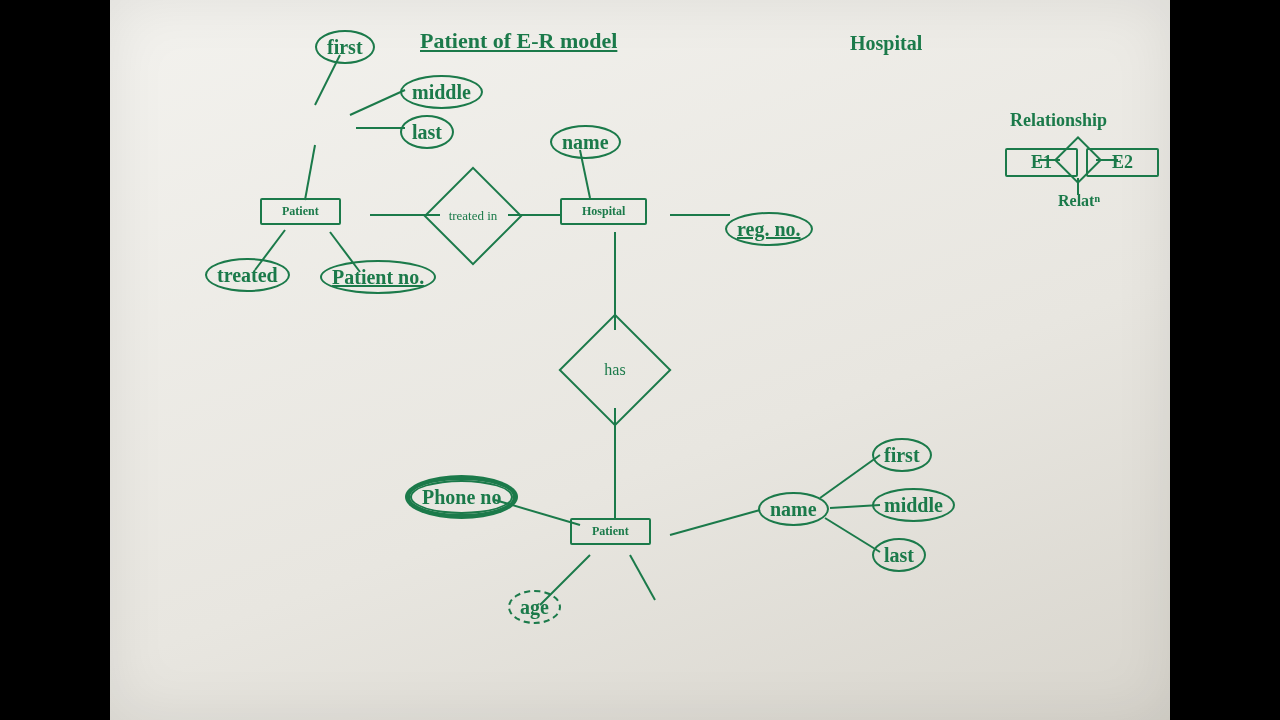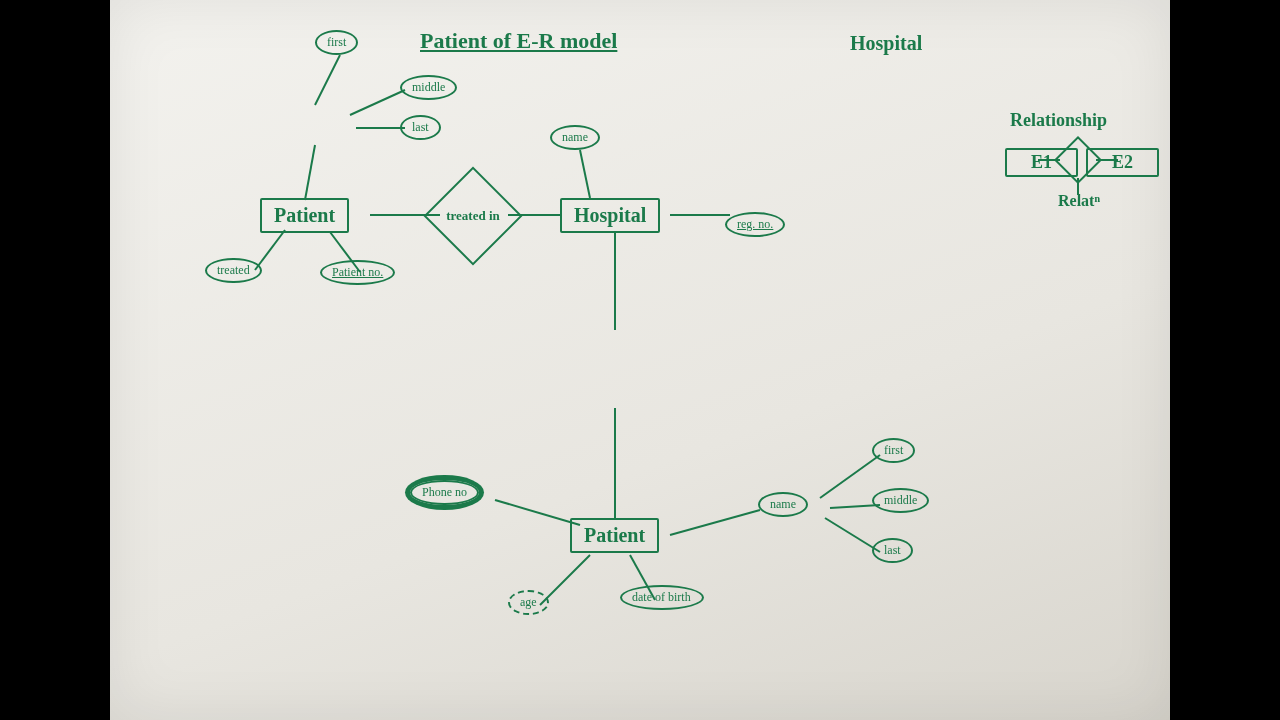--- a/index.html
+++ b/index.html
@@ -31,36 +31,36 @@
   }
   .small {
     font-size: 16px;
   }
   
   .entity {
     position: absolute;
     border: 2px solid #1b7a4a;
     background: transparent;
     color: #1b7a4a;
-    padding: 4px 12px;
-    font-size: 20px;
+    padding: 4px 20px;
+    font-size: 12px;
     font-weight: 700;
     text-align: center;
     border-radius: 2px;
   }
   .entity.sm { font-size: 18px; padding: 2px 24px; }
   .attr {
     position: absolute;
     border: 2px solid #1b7a4a;
     color: #1b7a4a;
     border-radius: 50%;
     padding: 4px 10px;
-    font-size: 12px;
-    font-weight: 400;
-    text-align: left;
+    font-size: 20px;
+    font-weight: 700;
+    text-align: center;
     background: transparent;
     line-height: 1.1;
   }
   .attr.key { text-decoration: underline; }
   .attr.multi { box-shadow: 0 0 0 3px transparent, 0 0 0 5px #1b7a4a; }
   .attr.derived { border-style: dashed; }
   .diamond-wrap {
     position: absolute;
     width: 70px;
     height: 70px;
@@ -74,21 +74,21 @@
     background: transparent;
   }
   .diamond-label {
     position: absolute;
     inset: 0;
     display: flex;
     align-items: center;
     justify-content: center;
     color: #1b7a4a;
     font-size: 13px;
-    font-weight: 700;
+    font-weight: 400;
     text-align: center;
   }
   .diamond-wrap.sm { width: 34px; height: 34px; }
   svg.lines {
     position: absolute;
     left: 0; top: 0;
     width: 1060px;
     height: 720px;
     pointer-events: none;
   }
@@ -156,25 +156,28 @@
 
   <div class="diamond-wrap" style="left:328px; top:181px;">
     <div class="diamond-shape"></div>
     <div class="diamond-label">treated in</div>
   </div>
 
   <div class="entity" style="left:450px; top:198px;">Hospital</div>
   <div class="attr" style="left:440px; top:125px;">name</div>
   <div class="attr key" style="left:615px; top:184px;margin-top:28px;">reg. no.</div>
 
+  <div class="diamond-wrap lg" style="left:465px; top:330px;">
+    <div class="diamond-shape"></div>
+    <div class="diamond-label" style="font-size:16px;">has</div>
+  </div>
 
   <div class="entity" style="left:460px; top:518px;">Patient</div>
   <div class="attr multi" style="left:300px; top:480px;">Phone no</div>
   <div class="attr derived" style="left:398px; top:590px;">age</div>
-  <div class="attr" style="left:510px; top:585px; width:60px;">date of birth</div>
   <div class="attr" style="left:648px; top:492px;">name</div>
   <div class="attr" style="left:762px; top:438px;">first</div>
   <div class="attr" style="left:762px; top:488px;">middle</div>
   <div class="attr" style="left:762px; top:538px;">last</div>
 
   <div class="ink" style="left:900px; top:110px; font-size:18px;">Relationship</div>
   <div class="entity sm" style="left:895px; top:148px;">E1</div>
   <div class="diamond-wrap sm" style="left:951px; top:143px;">
     <div class="diamond-shape"></div>
   </div>

